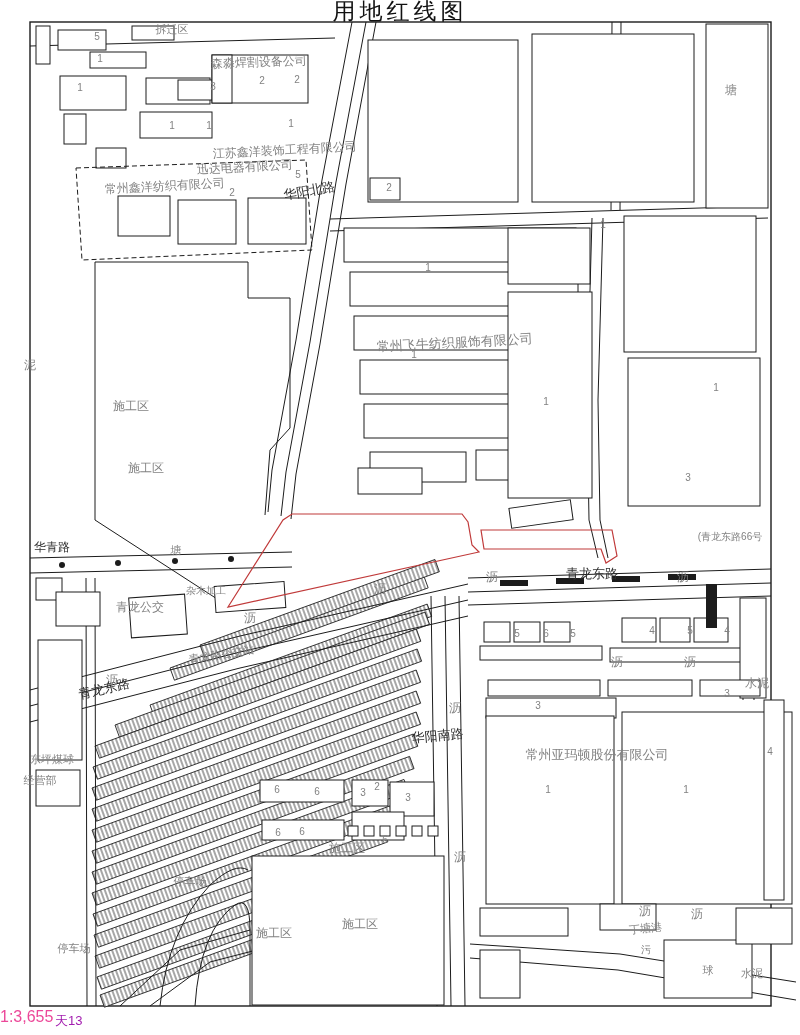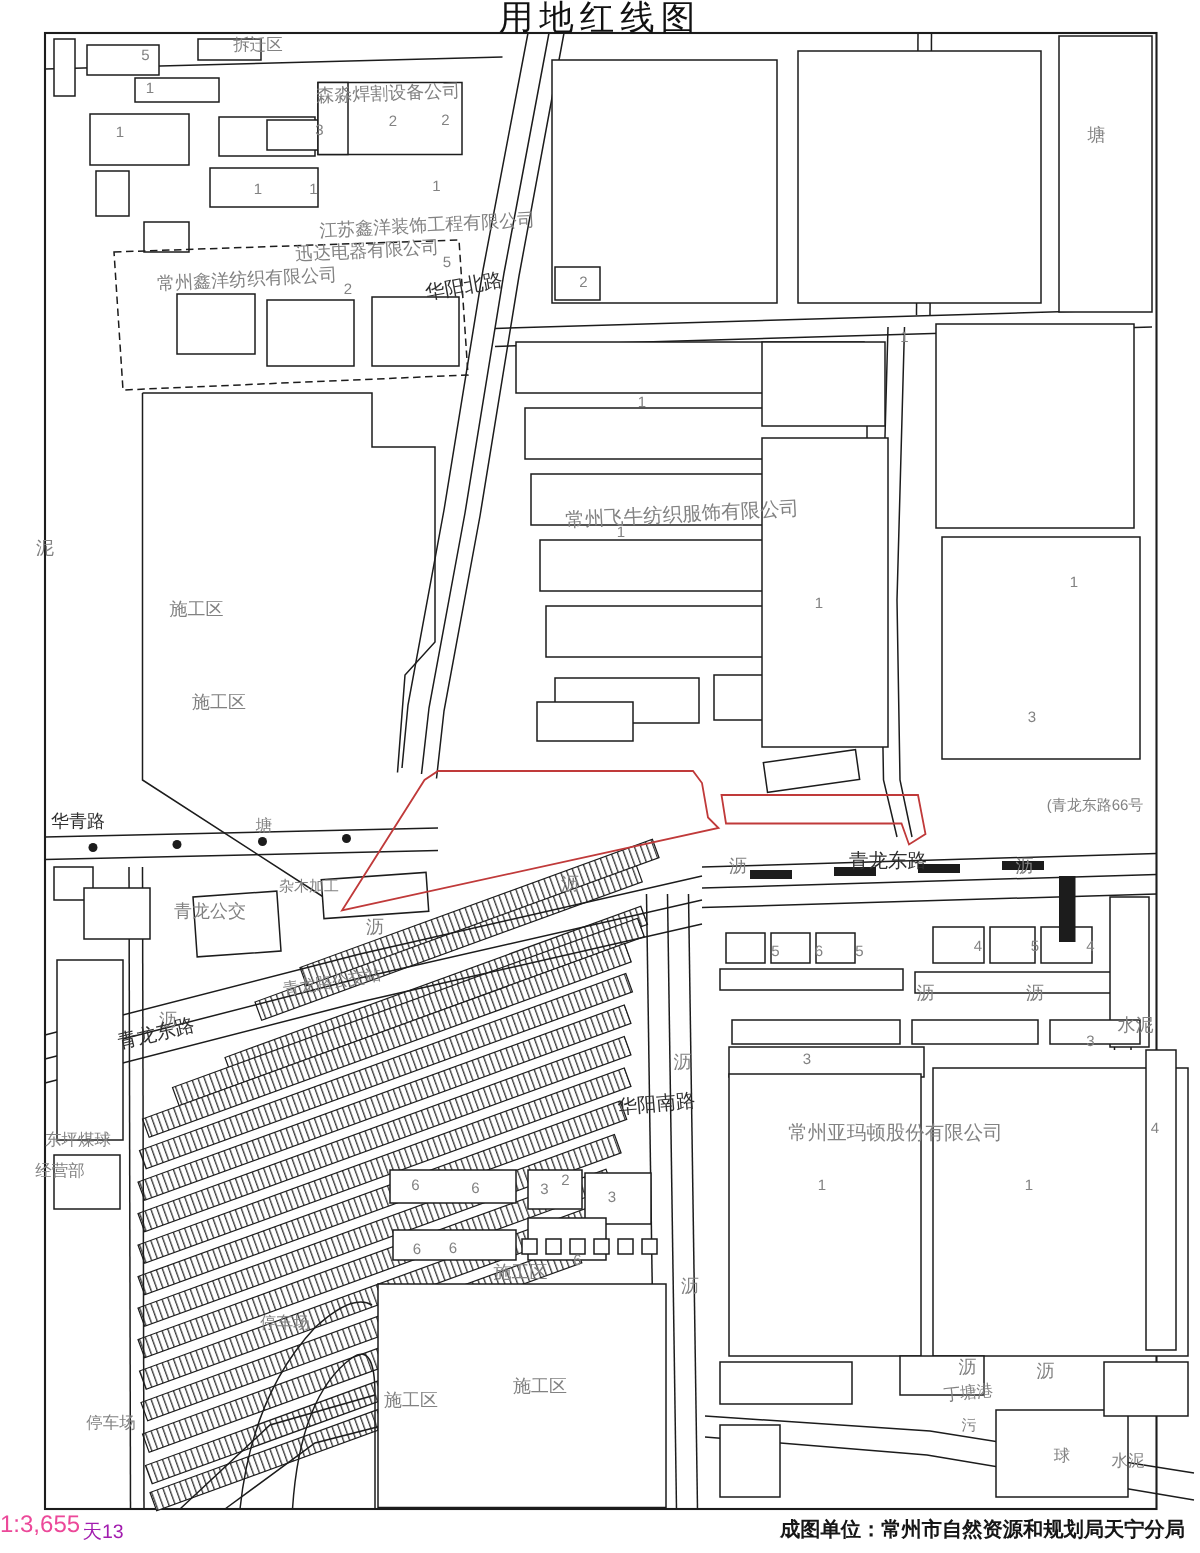--- a/index.html
+++ b/index.html
@@ -244,14 +244,13 @@
         <text x="74" y="952" font-size="11" fill="#828282" text-anchor="middle" font-family="&quot;Liberation Sans&quot;,&quot;DejaVu Sans&quot;,sans-serif">停车场</text>
         <text x="645" y="915" font-size="12" fill="#828282" text-anchor="middle" font-family="&quot;Liberation Sans&quot;,&quot;DejaVu Sans&quot;,sans-serif">沥</text>
         <text x="697" y="918" font-size="12" fill="#828282" text-anchor="middle" font-family="&quot;Liberation Sans&quot;,&quot;DejaVu Sans&quot;,sans-serif">沥</text>
       </g>
   </svg>
 
   <div class="map-title">用地红线图</div>
 
   <div class="footer-sheet">天13</div>
   <div class="footer-scale">1:3,655</div>
-  <div class="footer-credit">成图单位：常州市自然资源和规划局天宁分局</div>
 </div>
 
 </body></html>

